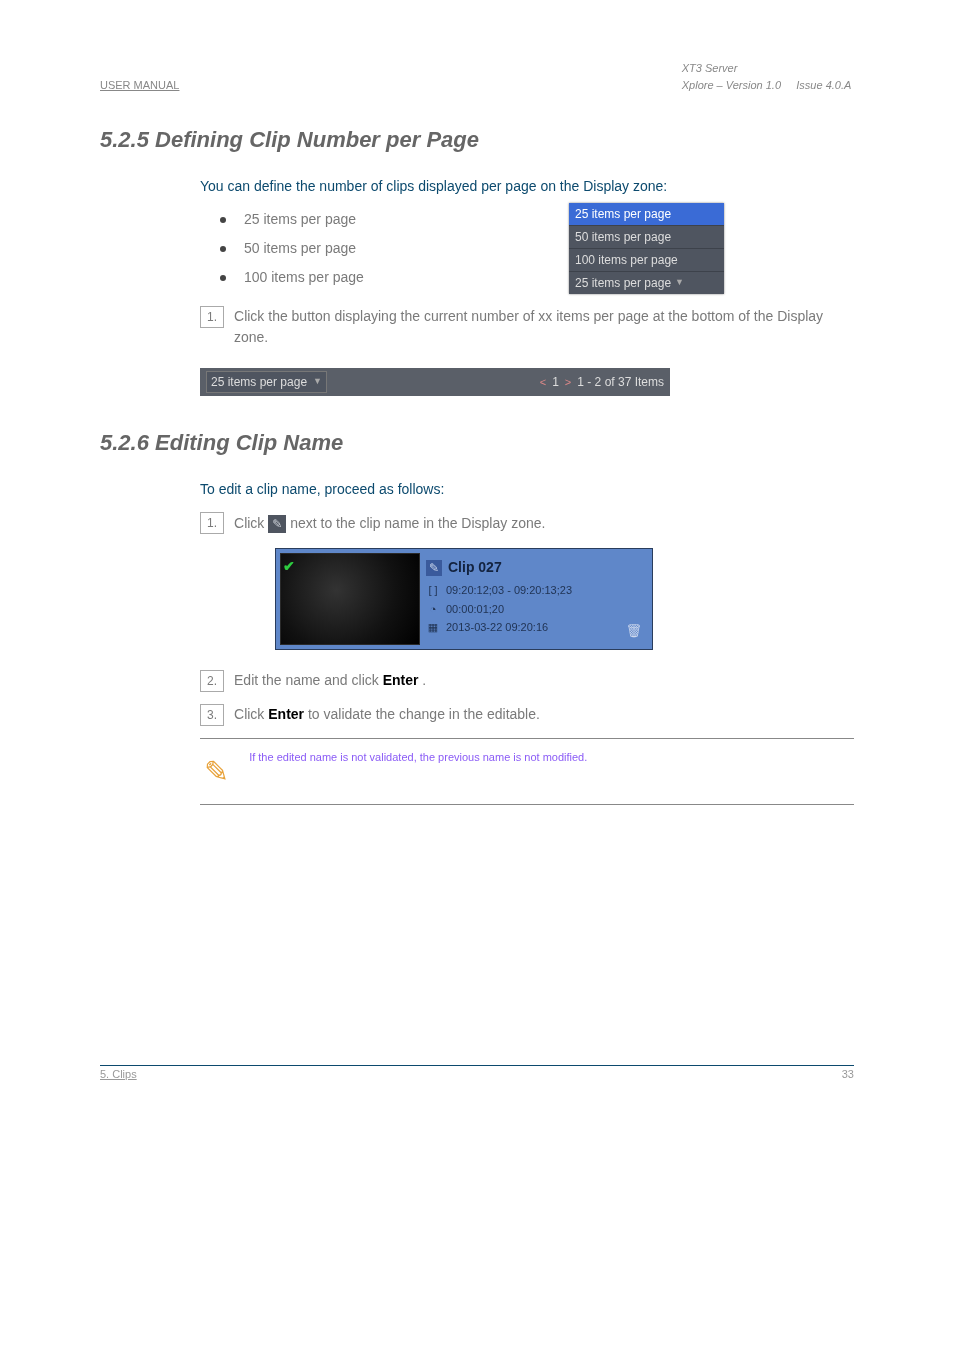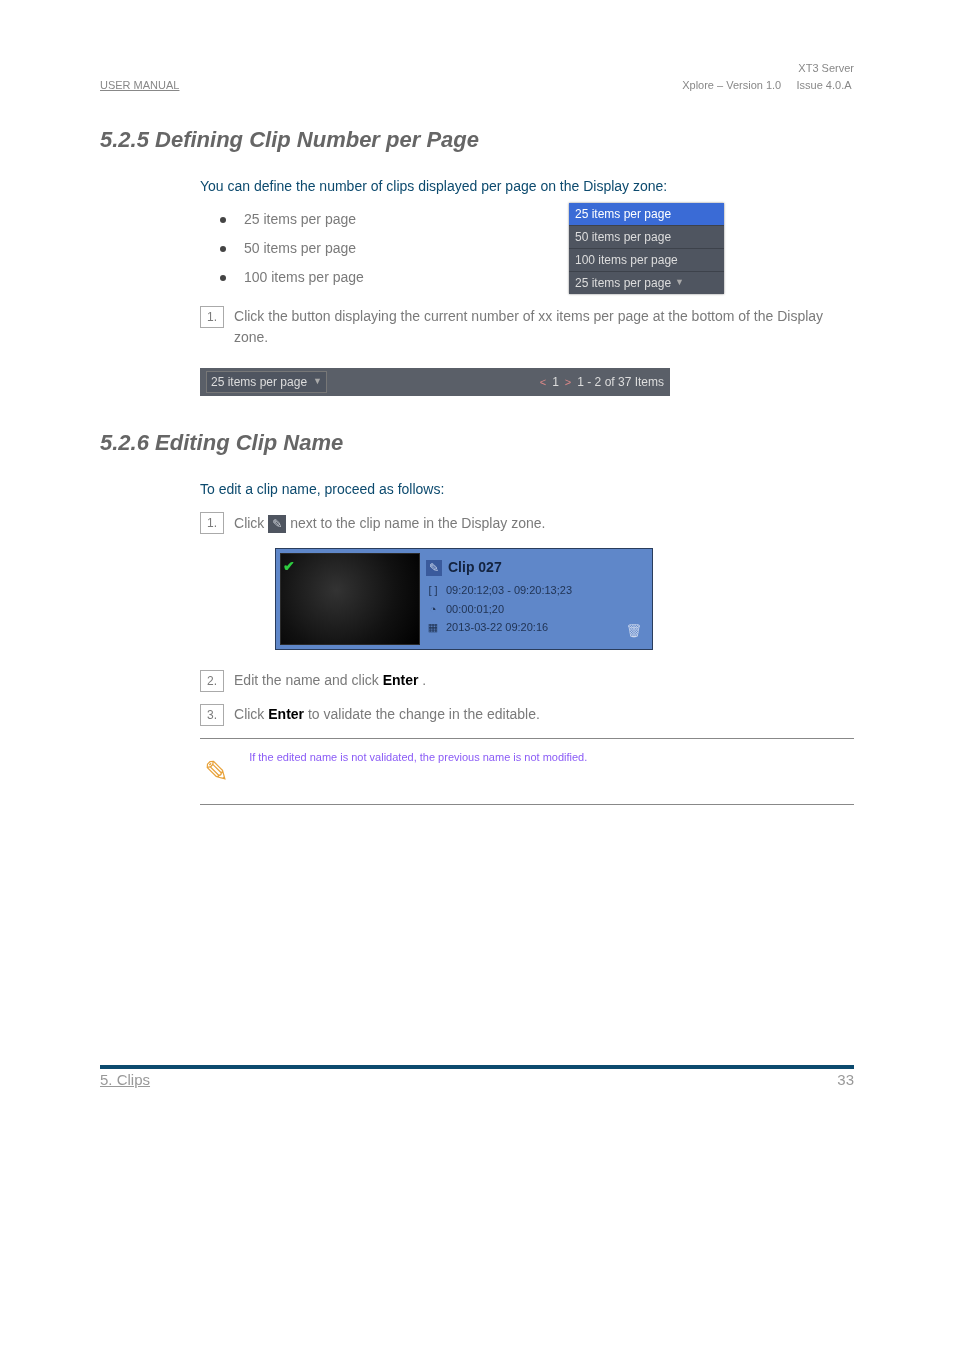--- a/index.html
+++ b/index.html
@@ -19,21 +19,21 @@
     justify-content: space-between;
     align-items: flex-end;
     margin-bottom: 30px;
     font-size: 11px;
     color: #888;
   }
   .header-left {
     text-decoration: underline;
   }
   .header-right {
-    text-align: right;
+    font-style: italic;
   }
   .issue-line { white-space: pre; }
   h2.section-title {
     color: #666;
     font-size: 22px;
     font-weight: bold;
     margin-bottom: 20px;
     font-style: italic;
   }
   .body-text {
@@ -226,22 +226,22 @@
     font-size: 30px;
     transform: rotate(0deg);
   }
   .note-text {
     flex: 1;
     color: #8b5cf6;
     font-size: 11px;
   }
   .footer {
     margin-top: 260px;
-    border-top: 4px solid #0c4a6e;
-    font-size: 15px;
+    border-top: 1px solid #0c4a6e;
+    font-size: 11px;
     color: #999;
     display: flex;
     justify-content: space-between;
   }
   .footer-left { text-decoration: underline; }
   .section-2 { margin-top: 30px; }
   .step-with-box {
     margin-left: 100px;
     display: flex;
     align-items: center;

